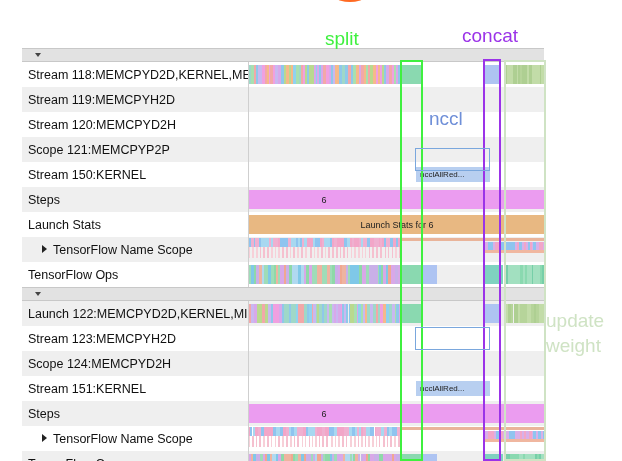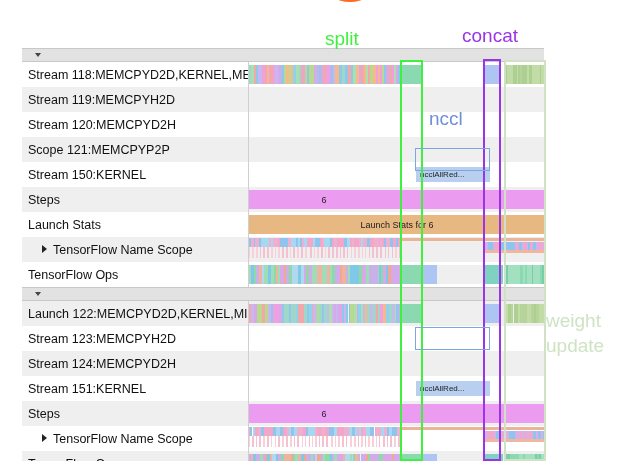--- a/index.html
+++ b/index.html
@@ -60,22 +60,22 @@
   #box-nccl-1{left:415px;top:327px;width:75px;height:23px;border:1px solid #7aa7dd;}
 </style>
 </head>
 <body>
 
 <div id="anno-orange-cut"></div>
 <div class="anno" id="anno-concat">split</div>
 <div class="anno" id="anno-split">concat</div>
 <div class="anno" id="anno-nccl">nccl</div>
 <div class="anno" id="anno-weight">
+  <div>update</div>
   <div>weight</div>
-  <div>update</div>
 </div>
 
 <div id="viewer">
     <div class="grp">
       <span class="tri"></span>
     </div>
     <div class="row white">
       <div class="rowlabel"><span>Stream 118:MEMCPYD2D,KERNEL,ME</span></div>
       <div class="sep"></div>
       <div class="lane">
@@ -528,21 +528,21 @@
         <div class="bar" style="left: 290.81px; width: 2.82262px; background: rgb(194, 220, 168); top: 3px; height: 19px;"></div>
         <div class="bar" style="left: 293.633px; width: 2.37906px; background: rgb(194, 220, 168); top: 3px; height: 19px;"></div>
       </div>
     </div>
     <div class="row white">
       <div class="rowlabel"><span>Stream 123:MEMCPYH2D</span></div>
       <div class="sep"></div>
       <div class="lane"></div>
     </div>
     <div class="row alt">
-      <div class="rowlabel"><span>Stream 124:MEMCPYD2H</span></div>
+      <div class="rowlabel"><span>Scope 124:MEMCPYD2H</span></div>
       <div class="sep"></div>
       <div class="lane"></div>
     </div>
     <div class="row white">
       <div class="rowlabel"><span>Stream 151:KERNEL</span></div>
       <div class="sep"></div>
       <div class="lane">
         <div class="ncclbar" style="left: 168px; top: 5px; width: 74px; height: 15px;">ncclAllRed...</div>
       </div>
     </div>

